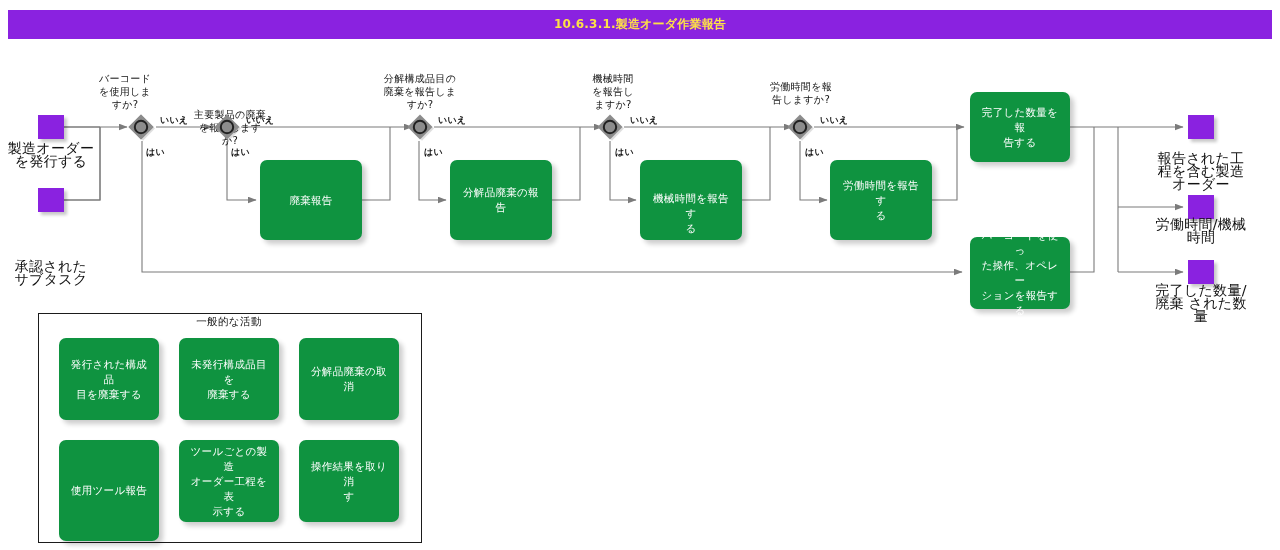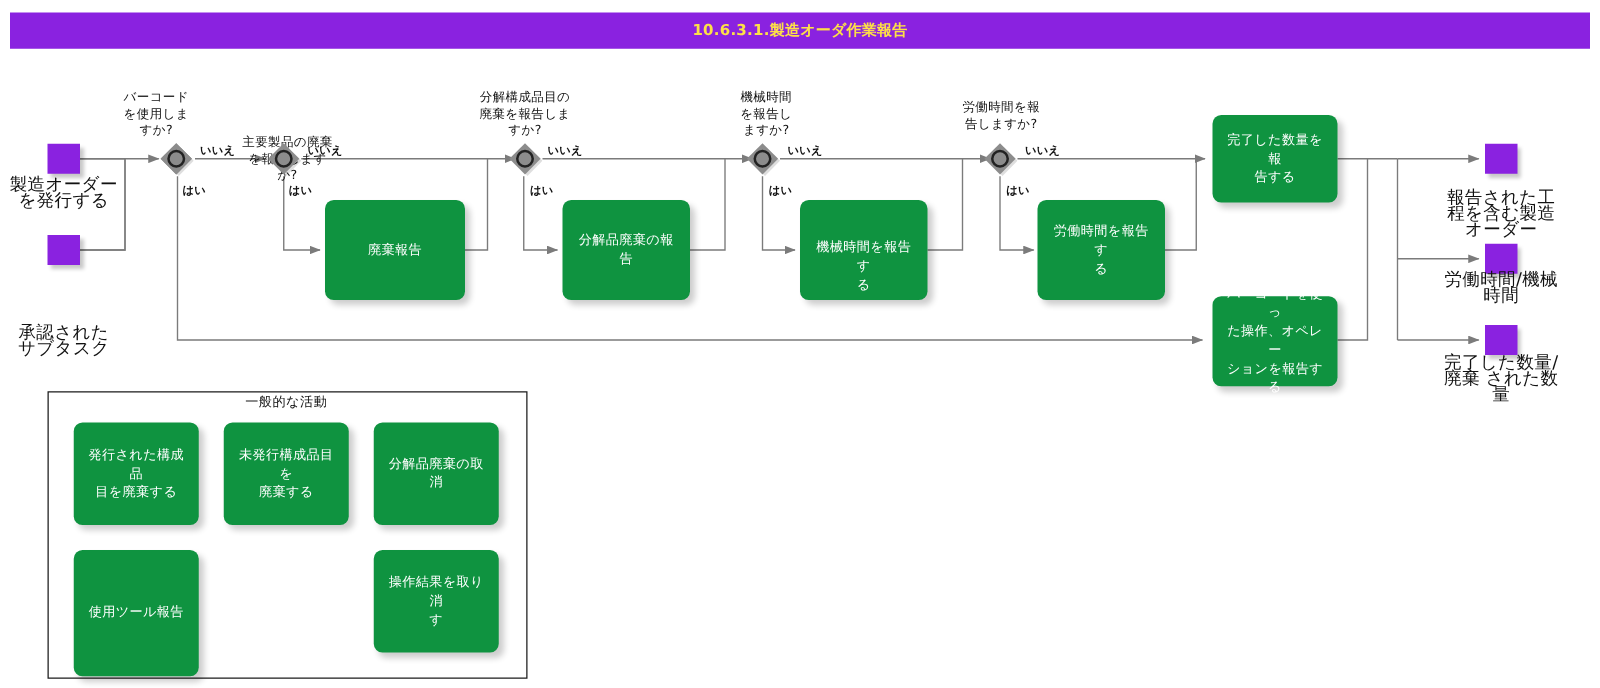--- a/index.html
+++ b/index.html
@@ -186,21 +186,21 @@
   <div class="qlabel" style="left: 756px; top: 80px; width: 90px; white-space: pre-line;">労働時間を報
 告しますか?</div>
   <svg class="node diamond" style="left:786px;top:113px;" viewBox="0 0 28 28">
     <polygon points="16,4 28,15.5 16,27.8 4,15.5" fill="rgba(0,0,0,0.13)"></polygon>
     <polygon points="14,1.5 26.5,14 14,26.5 1.5,14" fill="#8C8C8C"></polygon>
     <circle cx="14" cy="14" r="6.2" fill="none" stroke="#222" stroke-width="2"></circle>
   </svg>
   <div class="branch b-bold" style="left:820px;top:114px;">いいえ</div>
   <div class="branch b-bold" style="left:805px;top:146px;">はい</div>
 
-  <div class="node proc" style="left:260px;top:160px;width:112px;height:80px;">
+  <div class="node proc" style="left:260px;top:160px;width:102px;height:80px;">
     <span>廃棄報告</span>
   </div>
 
   <div class="node proc" style="left:450px;top:160px;width:102px;height:80px;">
     <span>分解品廃棄の報告</span>
   </div>
 
   <div class="node proc" style="left:640px;top:160px;width:102px;height:80px;align-items:flex-end;">
     <span style="white-space: pre-line;">機械時間を報告す
 る</span>
@@ -247,18 +247,23 @@
     <span style="white-space: pre-line;">未発行構成品目を
 廃棄する</span>
   </div>
   <div class="node proc" style="left:299px;top:338px;width:100px;height:82px;">
     <span>分解品廃棄の取消</span>
   </div>
 
   <div class="node proc" style="left:59px;top:440px;width:100px;height:101px;">
     <span>使用ツール報告</span>
   </div>
+  <div class="node proc" style="left:179px;top:440px;width:100px;height:82px;">
+    <span style="white-space: pre-line;">ツールごとの製造
+オーダー工程を表
+示する</span>
+  </div>
   <div class="node proc" style="left:299px;top:440px;width:100px;height:82px;">
     <span style="white-space: pre-line;">操作結果を取り消
 す</span>
   </div>
 
 </div>
 
 </body></html>

